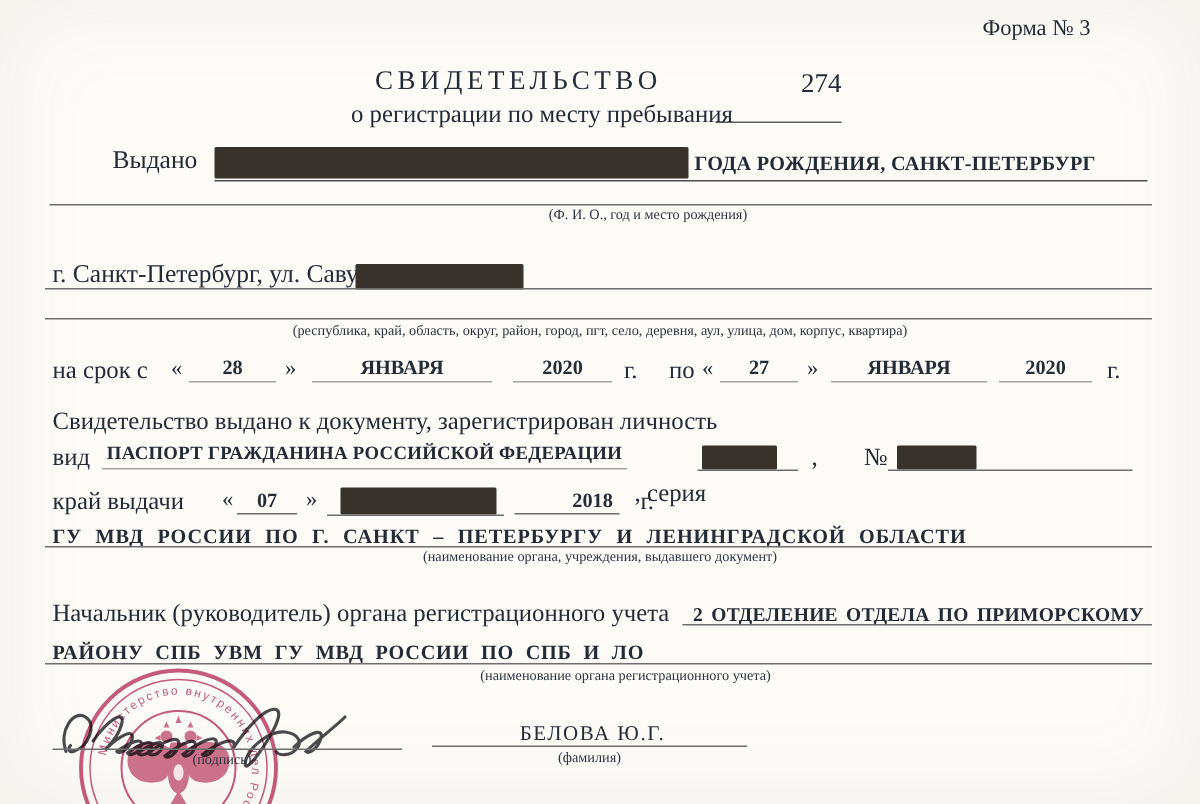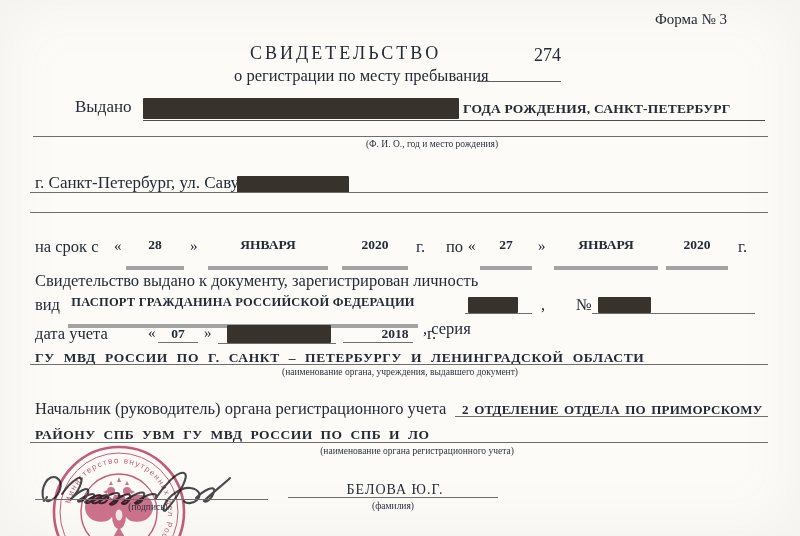--- a/index.html
+++ b/index.html
@@ -10,21 +10,21 @@
     font-family:"Liberation Serif", serif;
     color:#242b35;
   }
   .abs{position:absolute;white-space:nowrap;}
   .t17{font-size:17px;}
   .t16{font-size:16.5px;}
   .boldc{font-weight:bold;font-size:13.5px;letter-spacing:.2px;}
   .line{position:absolute;height:0;border-bottom:1px solid #6e6e6e;}
   .caption{position:absolute;font-size:9.5px;color:#2c333d;white-space:nowrap;transform:translateX(-50%);}
   .redact{position:absolute;background:#37322b;border-radius:1px;}
-  .cell{position:absolute;text-align:center;font-weight:bold;font-size:13.5px;border-bottom:4px solid #a3a3a3;padding-bottom:14px;height:15px;}
+  .cell{position:absolute;text-align:center;font-weight:bold;font-size:13.5px;border-bottom:1px solid #a3a3a3;padding-bottom:2px;height:15px;}
   .quote{font-size:15px;}
   .stamp-svg{position:absolute;left:37px;top:430px;mix-blend-mode:multiply;z-index:3;}
   .sig-svg{position:absolute;left:36px;top:460px;mix-blend-mode:multiply;z-index:4;}
 </style>
 </head>
 <body>
 
 <div class="page">
 
   <div class="abs" style="left:655px;top:11px;font-size:15px;">Форма № 3</div>
@@ -38,20 +38,21 @@
   <div class="abs boldc" style="left:463px;top:101px;">ГОДА РОЖДЕНИЯ, САНКТ-ПЕТЕРБУРГ</div>
   <div class="line" style="left:143px;top:120px;width:622px;border-bottom-color:#4d4d4d;"></div>
   <div class="line" style="left:33px;top:136px;width:735px;"></div>
   <div class="caption" style="left:432px;top:139px;">(Ф. И. О., год и место рождения)</div>
 
 
   <div class="abs t17" style="left:35px;top:173px;">г. Санкт-Петербург, ул. Савушкина, дом</div>
   <div class="redact" style="left:237px;top:176px;width:112px;height:17px;"></div>
   <div class="line" style="left:30px;top:192px;width:738px;"></div>
   <div class="line" style="left:30px;top:212px;width:738px;"></div>
+  <div class="caption" style="left:400px;top:216px;">(республика, край, область, округ, район, город, пгт, село, деревня, аул, улица, дом, корпус, квартира)</div>
 
   <div class="abs t16" style="left:35px;top:237px;">на срок с</div>
   <span class="abs quote" style="left:114px;top:238px;">«</span>
   <div class="cell" style="left:126px;top:237px;width:58px;">28</div>
   <span class="abs quote" style="left:190px;top:238px;">»</span>
   <div class="cell" style="left:208px;top:237px;width:120px;">ЯНВАРЯ</div>
   <div class="cell" style="left:342px;top:237px;width:66px;">2020</div>
   <div class="abs t16" style="left:416px;top:237px;">г.</div>
   <div class="abs t16" style="left:446px;top:237px;">по</div>
   <span class="abs quote" style="left:468px;top:238px;">«</span>
@@ -66,21 +67,21 @@
   <div class="abs t16" style="left:35px;top:295px;">вид</div>
   <div class="cell" style="left:68px;top:295px;width:350px;font-size:12.5px;letter-spacing:.2px;">ПАСПОРТ ГРАЖДАНИНА РОССИЙСКОЙ ФЕДЕРАЦИИ</div>
   <div class="abs t16" style="left:423px;top:295px;margin-top:24px;">, серия</div>
   <div class="redact" style="left:468px;top:297px;width:50px;height:16px;"></div>
   <div class="line" style="left:465px;top:313px;width:67px;"></div>
   <div class="abs t16" style="left:541px;top:295px;">,</div>
   <div class="abs t16" style="left:576px;top:295px;">№</div>
   <div class="redact" style="left:598px;top:297px;width:53px;height:16px;"></div>
   <div class="line" style="left:592px;top:313px;width:163px;"></div>
 
-  <div class="abs t16" style="left:35px;top:324px;">дата учета</div>
+  <div class="abs t16" style="left:35px;top:324px;">край выдачи</div>
   <span class="abs quote" style="left:148px;top:325px;">«</span>
   <div class="abs" style="left:160px;top:326px;width:36px;text-align:center;font-size:13.5px;font-weight:bold;">07</div>
   <div class="line" style="left:158px;top:342px;width:40px;"></div>
   <span class="abs quote" style="left:204px;top:325px;">»</span>
   <div class="redact" style="left:227px;top:325px;width:104px;height:18px;"></div>
   <div class="line" style="left:218px;top:343px;width:118px;"></div>
   <div class="abs" style="left:360px;top:326px;width:70px;text-align:center;font-size:13.5px;font-weight:bold;">2018</div>
   <div class="line" style="left:343px;top:342px;width:70px;"></div>
   <div class="abs t16" style="left:427px;top:324px;">г.</div>
 

